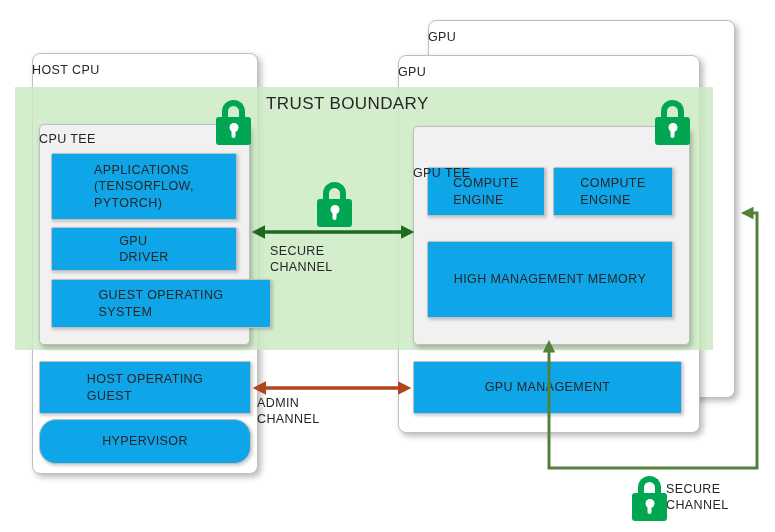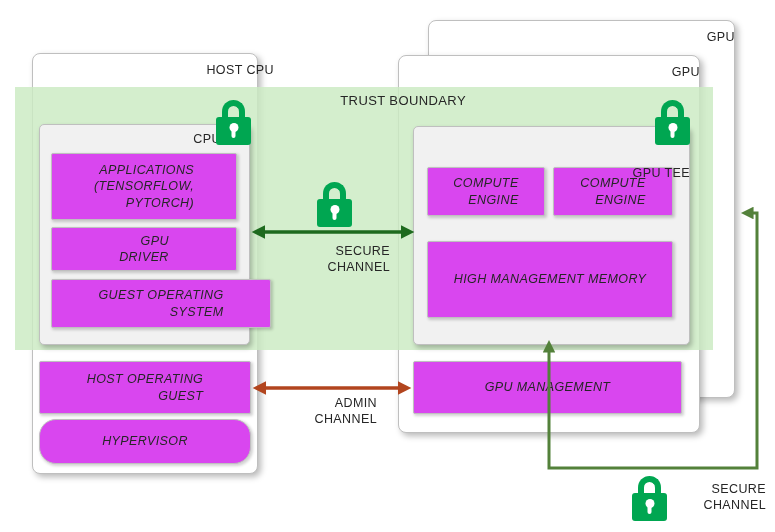--- a/index.html
+++ b/index.html
@@ -14,26 +14,26 @@
   html,body{margin:0;padding:0;background:#fff;}
   .canvas{
     position:relative;width:775px;height:532px;overflow:hidden;background:#fff;
     font-family:"Liberation Sans",sans-serif;color:var(--text-dark);
   }
   .box{position:absolute;background:#fff;border:1px solid var(--box-border-gray);box-sizing:border-box;}
   .outer{border-radius:8px;box-shadow:3px 3px 6px rgba(0,0,0,0.28);z-index:1;}
   .band{position:absolute;z-index:2;background:var(--band-green);}
   .tee{border-radius:5px;background:#f1f1f1;box-shadow:2px 3px 5px rgba(0,0,0,0.25);z-index:3;}
   .inner{
-    border-radius:2px;background:#d946ef;box-shadow:1.5px 1.5px 3px rgba(0,0,0,0.18);
-    z-index:4;display:flex;align-items:center;justify-content:center;text-align:center;font-style:italic;
+    border-radius:2px;background:#0ea5e9;box-shadow:1.5px 1.5px 3px rgba(0,0,0,0.18);
+    z-index:4;display:flex;align-items:center;justify-content:center;text-align:center;
   }
   .lbl,.inner span{
     color:var(--text-dark);font-size:12.5px;letter-spacing:0.4px;line-height:1.3;
-    white-space:pre-line;text-align:right;
+    white-space:pre-line;text-align:left;
   }
   .lbl{position:absolute;z-index:6;}
   .arrows{position:absolute;left:0;top:0;z-index:7;pointer-events:none;}
   .s-secure{stroke:var(--secure-arrow-green);stroke-width:3.5;fill:none;}
   .f-secure{fill:var(--secure-arrow-green);}
   .s-link{stroke:var(--gpu-link-green);stroke-width:3;fill:none;}
   .f-link{fill:var(--gpu-link-green);}
   .s-admin{stroke:var(--admin-arrow-rust);stroke-width:3.5;fill:none;}
   .f-admin{fill:var(--admin-arrow-rust);}
   .lock{position:absolute;width:35px;z-index:8;}
@@ -97,21 +97,21 @@
   <div class="box inner" style="left:413px;top:361px;width:269px;height:53px;">
     <span>GPU MANAGEMENT</span>
   </div>
 
   <div class="lbl" style="left:32px;top:62px;width:242px;">HOST CPU</div>
   <div class="lbl" style="left:428px;top:29px;width:307px;">GPU</div>
   <div class="lbl" style="left:398px;top:64px;width:302px;">GPU</div>
   <div class="lbl" style="left:39px;top:131px;width:211px;">CPU TEE</div>
   <div class="lbl" style="left:413px;top:133px;width:277px;margin-top:32px;">GPU TEE</div>
 
-  <div class="lbl" style="left:266px;top:93px;width:200px;font-size:13px;">TRUST BOUNDARY</div>
+  <div class="lbl" style="left:266px;top:93px;width:200px;font-size:17px;">TRUST BOUNDARY</div>
   <div class="lbl" style="left:270px;top:243px;width:120px;">SECURE
 CHANNEL</div>
   <div class="lbl" style="left:257px;top:395px;width:120px;">ADMIN
 CHANNEL</div>
   <div class="lbl" style="left:666px;top:481px;width:100px;">SECURE
 CHANNEL</div>
 
   <svg class="arrows" width="775" height="532" viewBox="0 0 775 532">
     <defs>
       <marker id="mk-secure" viewBox="0 0 10 10" refX="6" refY="5" markerWidth="4.2" markerHeight="3.8" orient="auto-start-reverse">

